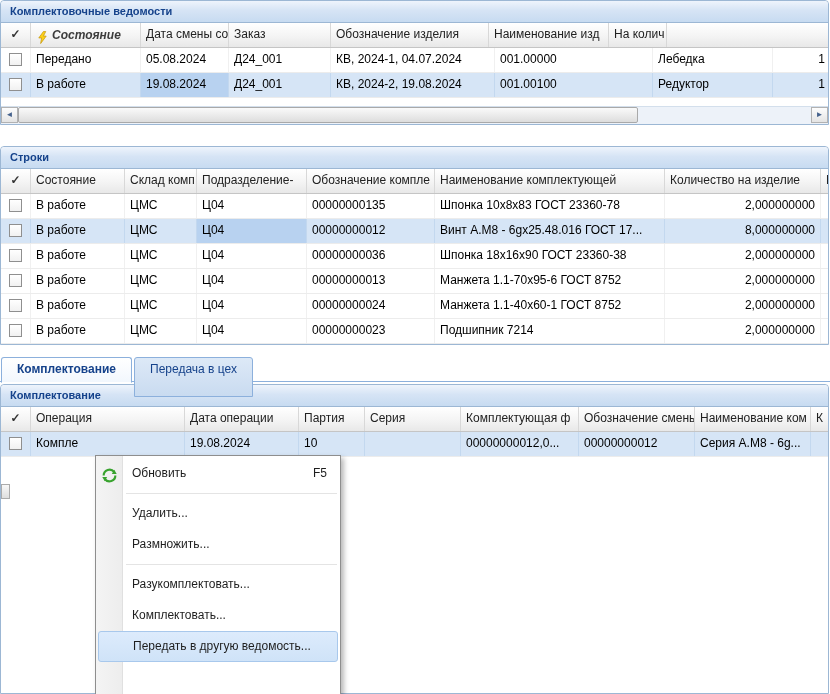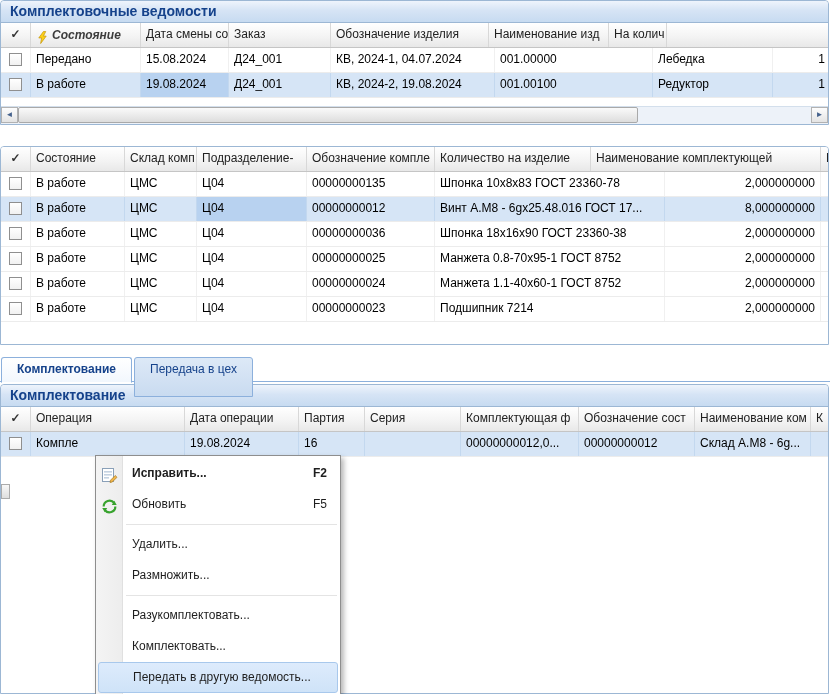--- a/index.html
+++ b/index.html
@@ -10,21 +10,21 @@
   }
   .panel {
     position:absolute; left:0; width:829px; background:#fff;
     border:1px solid #9cb7d4; border-radius:4px 4px 0 0;
     box-sizing:border-box; overflow:hidden;
   }
   .panel-hd {
     height:21px; line-height:21px; padding-left:9px;
     background:linear-gradient(#eef4fc,#d6e4f5 45%,#c7dbf1);
     border-bottom:1px solid #9cb7d4; border-radius:3px 3px 0 0;
-    color:#15428b; font-size:14px; font-weight:700;
+    color:#15428b; font-size:11px; font-weight:700;
   }
   .ghd { display:flex; height:24px; border-bottom:1px solid #c5c5c5;
     background:linear-gradient(#ffffff,#f4f4f4 55%,#e8e8e8); }
   .hc { box-sizing:border-box; border-right:1px solid #d8d8d8; padding:0 5px;
     font-size:12px; color:#222; line-height:23px; white-space:nowrap; overflow:hidden; flex:0 0 auto; }
   .hc.center { text-align:center; padding:0; color:#333; font-weight:700; }
   .hc.flexi { display:flex; align-items:center; gap:3px; }
   .hstate { font-style:italic; font-weight:700; color:#3c3c3c; }
   .grow { display:flex; height:24px; border-bottom:1px solid #ececec; background:#fff; }
   .gc { box-sizing:border-box; border-right:1px solid #f0f0f0; padding:0 5px;
@@ -89,21 +89,21 @@
     </div>
     <div class="hc" style="width:88px">Дата смены сост</div>
     <div class="hc" style="width:102px">Заказ</div>
     <div class="hc" style="width:158px">Обозначение изделия</div>
     <div class="hc" style="width:120px">Наименование изд</div>
     <div class="hc" style="width:58px">На колич</div>
   </div>
   <div class="grow">
     <div class="gc center" style="width:30px"><span class="cb"></span></div>
     <div class="gc" style="width:110px">Передано</div>
-    <div class="gc" style="width:88px">15.08.2024</div>
+    <div class="gc" style="width:88px">05.08.2024</div>
     <div class="gc" style="width:102px">Д24_001</div>
     <div class="gc" style="width:164px">КВ, 2024-1, 04.07.2024</div>
     <div class="gc" style="width:158px">001.00000</div>
     <div class="gc" style="width:120px">Лебедка</div>
     <div class="gc num" style="width:58px">1</div>
   </div>
   <div class="grow sel">
     <div class="gc center" style="width:30px"><span class="cb"></span></div>
     <div class="gc" style="width:110px">В работе</div>
     <div class="gc focuscell" style="width:88px">19.08.2024</div>
@@ -114,28 +114,29 @@
     <div class="gc num" style="width:58px">1</div>
   </div>
   <div class="hscroll">
     <div class="sbtn left">◄</div>
     <div class="sthumb"></div>
     <div class="sbtn right">►</div>
   </div>
 </div>
 
 <div class="panel" style="top:146px; height:199px;">
+  <div class="panel-hd">Строки</div>
   <div class="ghd">
     <div class="hc center" style="width:30px">✓</div>
     <div class="hc" style="width:94px">Состояние</div>
     <div class="hc" style="width:72px">Склад комп</div>
     <div class="hc" style="width:110px">Подразделение-</div>
     <div class="hc" style="width:128px">Обозначение компле</div>
+    <div class="hc" style="width:230px">Наименование комплектующей</div>
     <div class="hc" style="width:156px">Количество на изделие</div>
-    <div class="hc" style="width:230px">Наименование комплектующей</div>
     <div class="hc" style="width:10px">К</div>
   </div>
 
   <div class="grow">
     <div class="gc center" style="width:30px"><span class="cb"></span></div>
     <div class="gc" style="width:94px">В работе</div>
     <div class="gc" style="width:72px">ЦМС</div>
     <div class="gc" style="width:110px">Ц04</div>
     <div class="gc" style="width:128px">00000000135</div>
     <div class="gc" style="width:230px">Шпонка 10x8x83 ГОСТ 23360-78</div>
@@ -160,22 +161,22 @@
     <div class="gc" style="width:128px">00000000036</div>
     <div class="gc" style="width:230px">Шпонка 18x16x90 ГОСТ 23360-38</div>
     <div class="gc num" style="width:156px">2,000000000</div>
     <div class="gc" style="width:10px"></div>
   </div>
   <div class="grow">
     <div class="gc center" style="width:30px"><span class="cb"></span></div>
     <div class="gc" style="width:94px">В работе</div>
     <div class="gc" style="width:72px">ЦМС</div>
     <div class="gc" style="width:110px">Ц04</div>
-    <div class="gc" style="width:128px">00000000025</div>
-    <div class="gc" style="width:230px">Манжета 0.8-70x95-1 ГОСТ 8752</div>
+    <div class="gc" style="width:128px">00000000013</div>
+    <div class="gc" style="width:230px">Манжета 1.1-70x95-6 ГОСТ 8752</div>
     <div class="gc num" style="width:156px">2,000000000</div>
     <div class="gc" style="width:10px"></div>
   </div>
   <div class="grow">
     <div class="gc center" style="width:30px"><span class="cb"></span></div>
     <div class="gc" style="width:94px">В работе</div>
     <div class="gc" style="width:72px">ЦМС</div>
     <div class="gc" style="width:110px">Ц04</div>
     <div class="gc" style="width:128px">00000000024</div>
     <div class="gc" style="width:230px">Манжета 1.1-40x60-1 ГОСТ 8752</div>
@@ -201,54 +202,41 @@
 
 <div class="panel" style="top:384px; height:310px; border-radius:4px 4px 0 0;">
   <div class="panel-hd">Комплектование</div>
   <div class="ghd">
     <div class="hc center" style="width:30px">✓</div>
     <div class="hc" style="width:154px">Операция</div>
     <div class="hc" style="width:114px">Дата операции</div>
     <div class="hc" style="width:66px">Партия</div>
     <div class="hc" style="width:96px">Серия</div>
     <div class="hc" style="width:118px">Комплектующая ф</div>
-    <div class="hc" style="width:116px">Обозначение сост</div>
+    <div class="hc" style="width:116px">Обозначение смены</div>
     <div class="hc" style="width:116px">Наименование ком</div>
     <div class="hc" style="width:20px">К</div>
   </div>
   <div class="grow sel">
     <div class="gc center" style="width:30px"><span class="cb"></span></div>
     <div class="gc" style="width:154px">Компле</div>
     <div class="gc" style="width:114px">19.08.2024</div>
-    <div class="gc" style="width:66px">16</div>
+    <div class="gc" style="width:66px">10</div>
     <div class="gc" style="width:96px"></div>
     <div class="gc" style="width:118px">00000000012,0...</div>
     <div class="gc" style="width:116px">00000000012</div>
-    <div class="gc" style="width:116px">Склад А.М8 - 6g...</div>
+    <div class="gc" style="width:116px">Серия А.М8 - 6g...</div>
     <div class="gc" style="width:20px"></div>
   </div>
   <div class="minisb"></div>
 </div>
 
 <div class="cmenu">
   <div class="gutter"></div>
 
-  <div class="mi bold">
-    <span class="micon">
-      <svg viewBox="0 0 17 17" width="17" height="17">
-        <rect x="1.5" y="1.5" width="11" height="13" fill="#ffffff" stroke="#8aa0b8"></rect>
-        <rect x="3" y="4" width="8" height="1.6" fill="#c4d2e2"></rect>
-        <rect x="3" y="7" width="8" height="1.6" fill="#c4d2e2"></rect>
-        <rect x="3" y="10" width="5" height="1.6" fill="#c4d2e2"></rect>
-        <path d="M9.5 13.2 L14.2 8.5 L16 10.3 L11.3 15 L9 15.5 Z" fill="#f0b54a" stroke="#a87a20" stroke-width="0.7"></path>
-      </svg>
-    </span>
-    <span>Исправить...</span>
-    <span class="shortcut">F2</span>
-  </div>
 
   <div class="mi">
     <span class="micon">
       <svg viewBox="0 0 16 16" width="17" height="17">
         <path d="M13.5 8a5.5 5.5 0 0 1-9.9 3.3" stroke="#38a32e" stroke-width="2" fill="none"></path>
         <path d="M2.5 8a5.5 5.5 0 0 1 9.9-3.3" stroke="#38a32e" stroke-width="2" fill="none"></path>
         <polygon points="1.2,9.5 5.8,9.5 3.5,13.5" fill="#38a32e"></polygon>
         <polygon points="14.8,6.5 10.2,6.5 12.5,2.5" fill="#38a32e"></polygon>
       </svg>
     </span>

